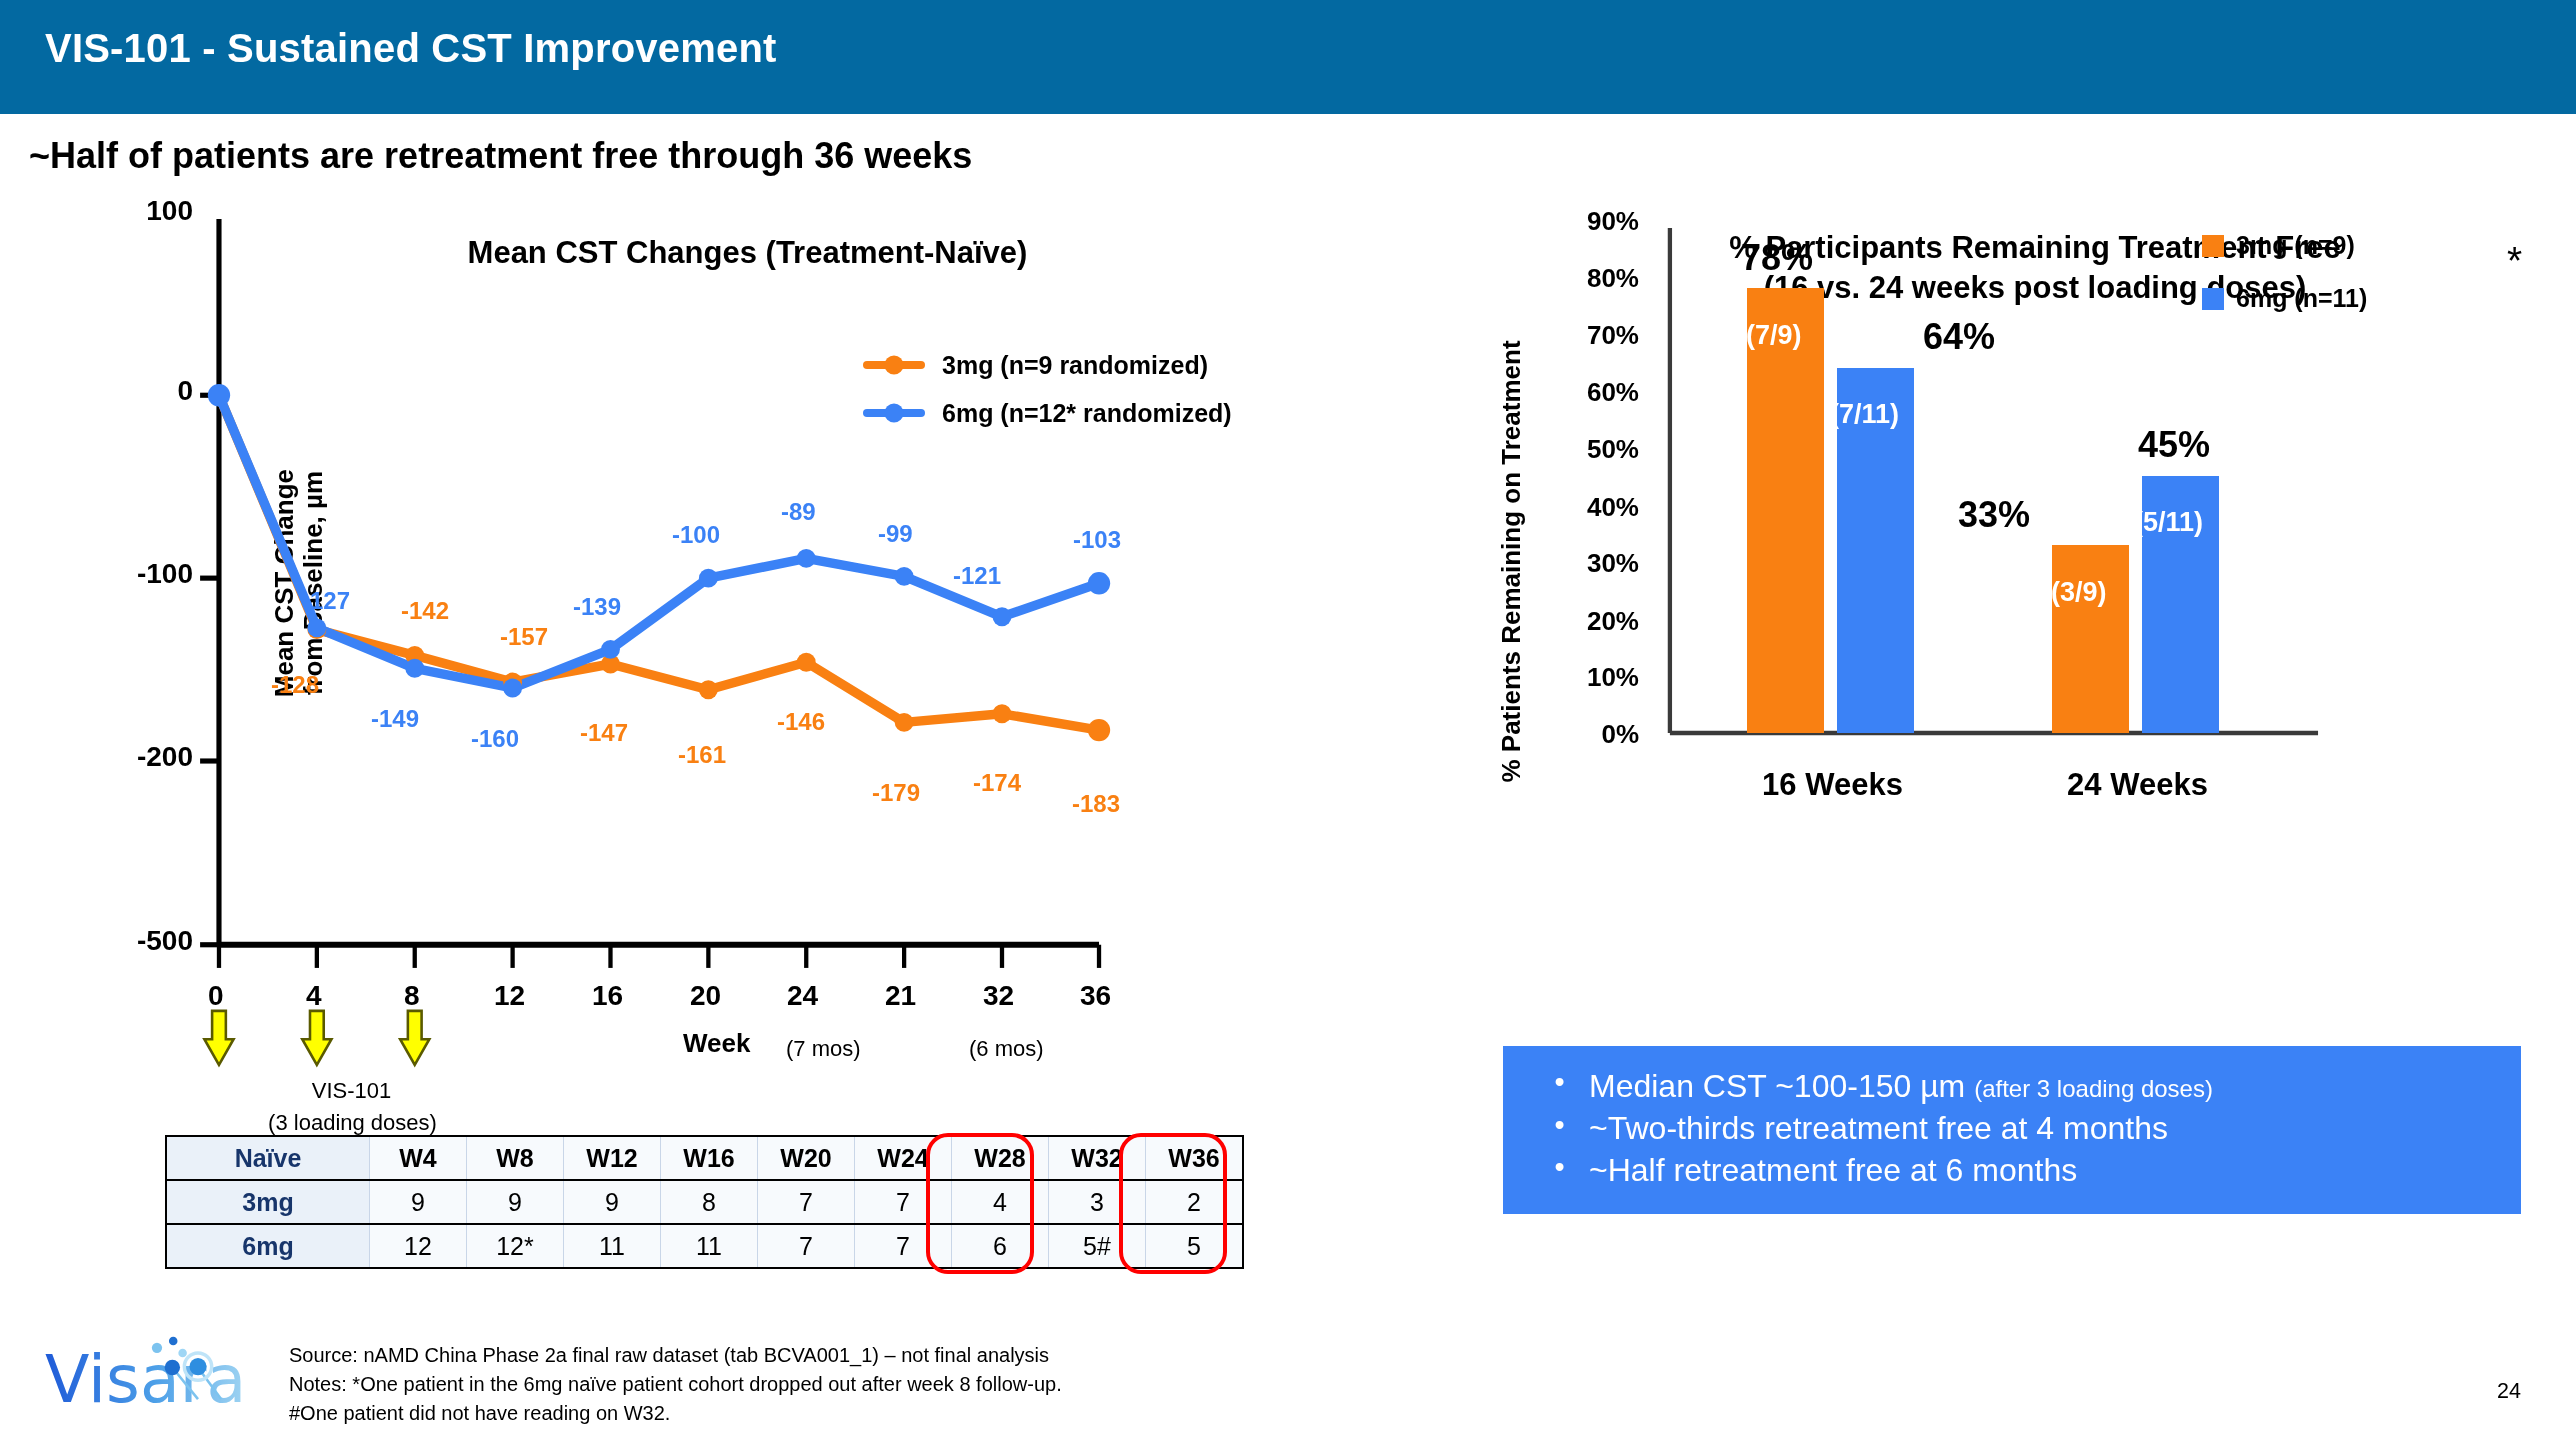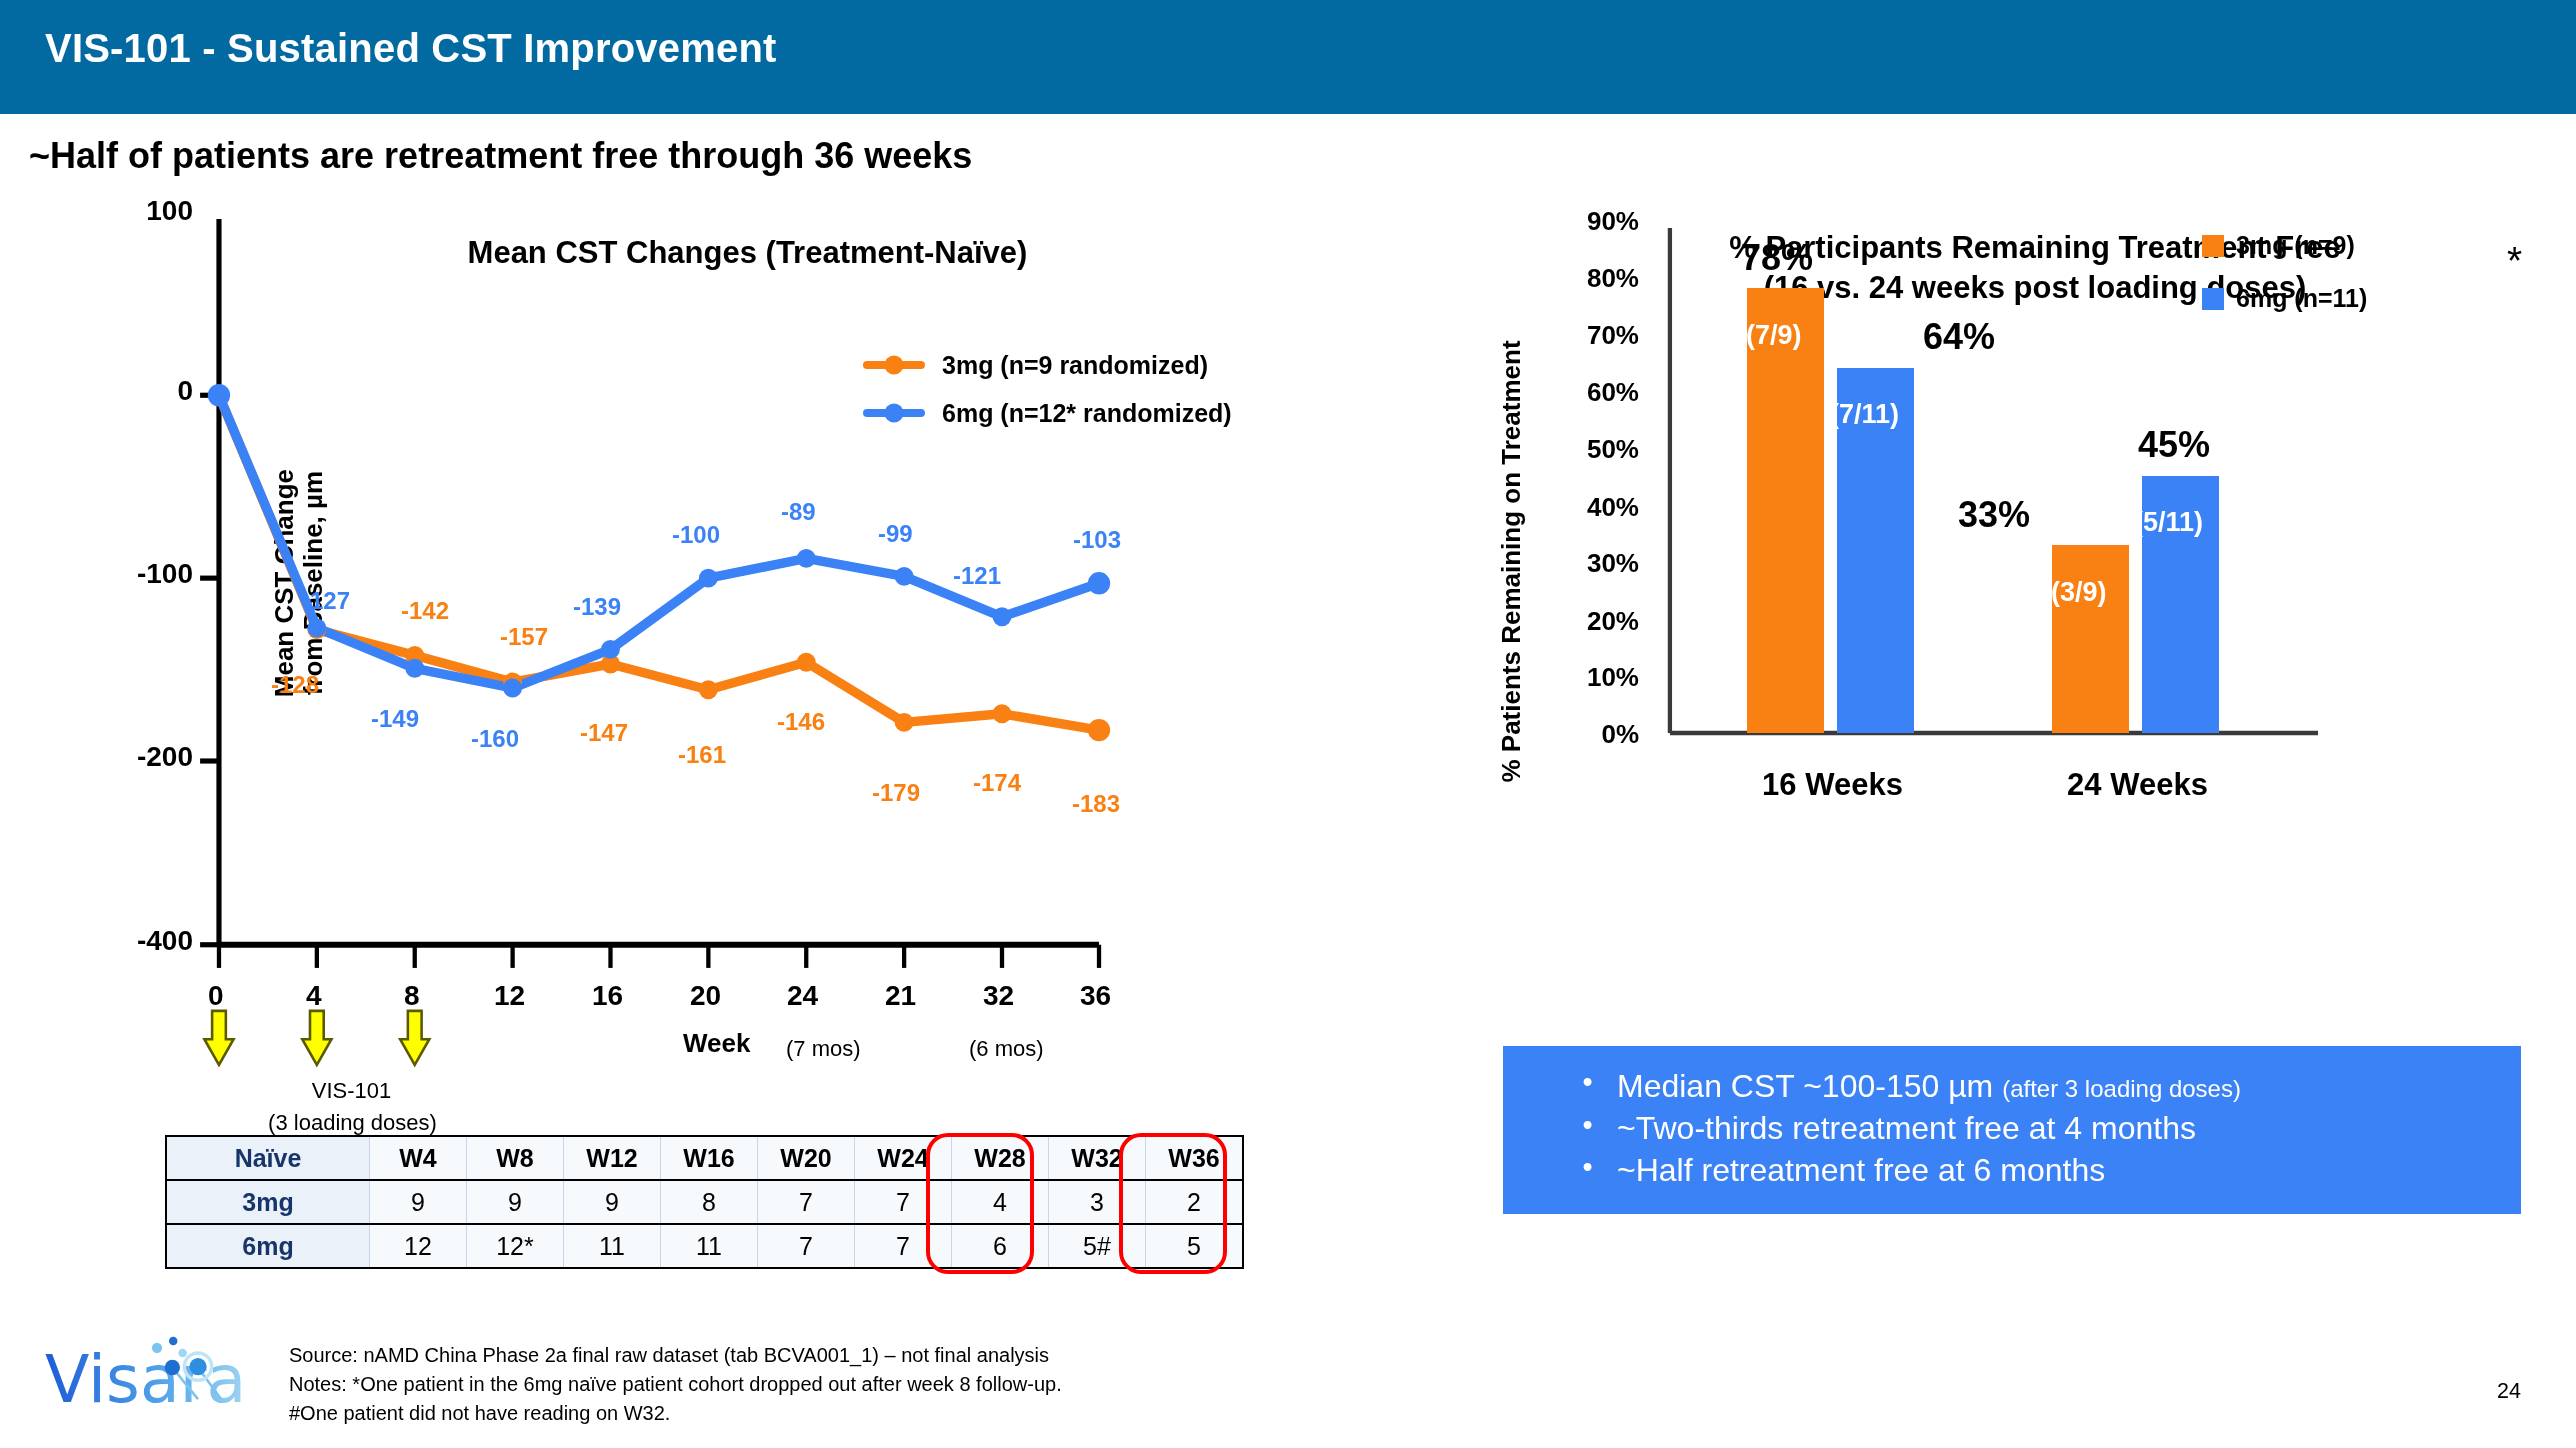--- a/index.html
+++ b/index.html
@@ -48,21 +48,21 @@
   .bar-pct{position:absolute;font-size:36px;font-weight:bold;white-space:nowrap;}
   .bar-frac{position:absolute;font-size:27px;font-weight:bold;color:#fff;white-space:nowrap;}
   .bcat{position:absolute;font-size:31px;font-weight:bold;text-align:center;}
   .blg{position:absolute;font-size:25px;font-weight:bold;}
   .blg-row{display:flex;align-items:center;height:53px;}
   .blg-sw{width:22px;height:22px;margin-right:12px;}
   .blg-star{position:absolute;font-size:39px;}
 
   
   .callout{position:absolute;left:1503px;top:1046px;width:1018px;height:168px;background:#3b82f6;}
-  .callout ul{margin:0;padding:19px 0 0 76px;list-style:none;}
+  .callout ul{margin:0;padding:19px 0 0 48px;list-style:none;}
   .callout li{color:#fff;font-size:32px;line-height:1.32;position:relative;padding-left:38px;}
   .callout li::before{content:"\2022";position:absolute;left:3.4px;top:-1.7px;font-size:29px;}
   .small-note{font-size:24px;}
 
   
   .footer{position:absolute;left:289px;top:1341px;font-size:20px;line-height:1.45;}
   .pagenum{position:absolute;left:2497px;top:1379px;font-size:21.5px;}
   .logo{position:absolute;left:21.5px;top:1329px;width:258px;height:94px;}
 </style>
 </head>
@@ -150,21 +150,21 @@
       <polygon points="85,985 102,955 93,955 93,922 77,922 77,955 68,955"></polygon>
       <polygon points="199,985 216,955 207,955 207,922 191,922 191,955 182,955"></polygon>
       <polygon points="313,985 330,955 321,955 321,922 305,922 305,955 296,955"></polygon>
     </g>
   </svg>
 
   <div class="tick-y" style="left:-39px;top:-24px;width:86px;">100</div>
   <div class="tick-y" style="left:-39px;top:156px;width:86px;">0</div>
   <div class="tick-y" style="left:-52px;top:339px;width:99px;">-100</div>
   <div class="tick-y" style="left:-52px;top:522px;width:99px;">-200</div>
-  <div class="tick-y" style="left:-52px;top:706px;width:99px;">-400</div>
+  <div class="tick-y" style="left:-52px;top:706px;width:99px;">-500</div>
 
   <div class="tick-x" style="left:62px;top:761px;">0</div>
   <div class="tick-x" style="left:160px;top:761px;">4</div>
   <div class="tick-x" style="left:258px;top:761px;">8</div>
   <div class="tick-x" style="left:348px;top:761px;">12</div>
   <div class="tick-x" style="left:446px;top:761px;">16</div>
   <div class="tick-x" style="left:544px;top:761px;">20</div>
   <div class="tick-x" style="left:641px;top:761px;">24</div>
   <div class="tick-x" style="left:739px;top:761px;">21</div>
   <div class="tick-x" style="left:837px;top:761px;">32</div>

